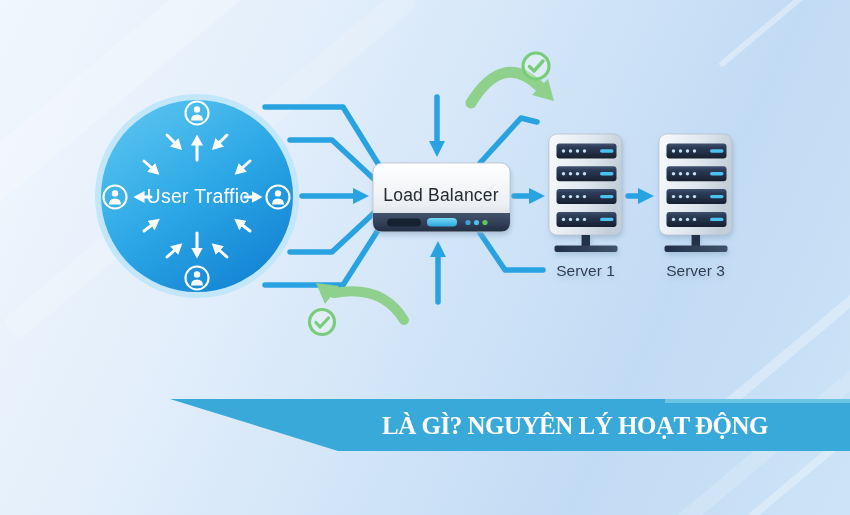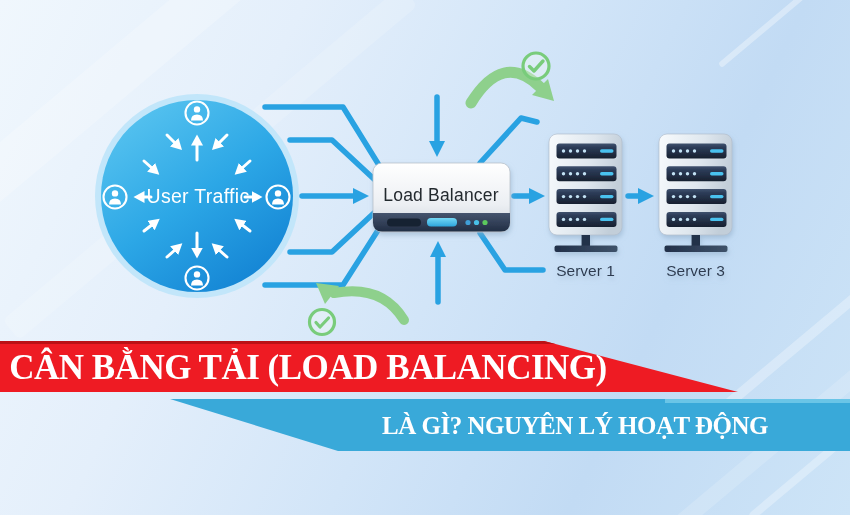--- a/index.html
+++ b/index.html
@@ -224,19 +224,16 @@
         <circle cx="687.5" cy="219.4" r="1.7" fill="#c3e2f4"></circle>
           <circle cx="694.5" cy="219.4" r="1.7" fill="#c3e2f4"></circle>
         <rect x="710" y="217.7" width="13.5" height="3.4" rx="1.7" fill="#49c2ef"></rect>
       </g>
       <rect x="691.5" y="235" width="8.5" height="11" fill="#223048"></rect>
       <rect x="664.5" y="245.5" width="63" height="6.5" rx="2" fill="url(#gStand)"></rect>
       <text x="695.5" y="276" text-anchor="middle" class="srv-label">Server 3</text>
     </g>
   </svg>
 
-  <div id="banner-red" class="banner">
-    <div class="txt">CÂN BẰNG TẢI (LOAD BALANCING)</div>
-  </div>
   <div id="banner-blue" class="banner">
     <div class="txt">LÀ GÌ? NGUYÊN LÝ HOẠT ĐỘNG</div>
   </div>
 </div>
 
 </body></html>

